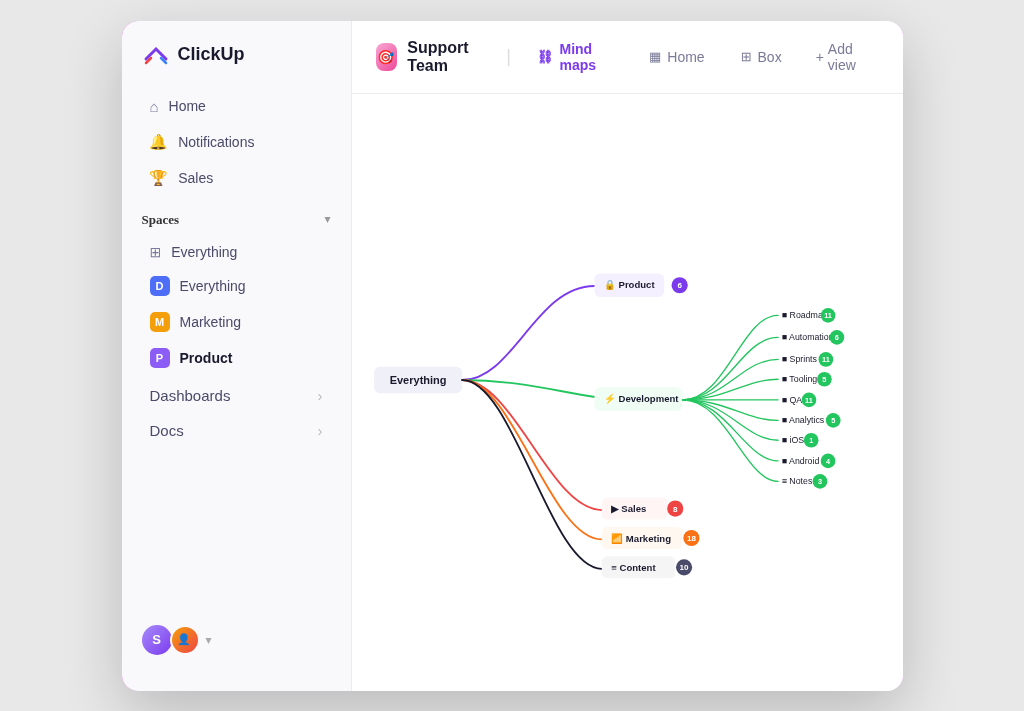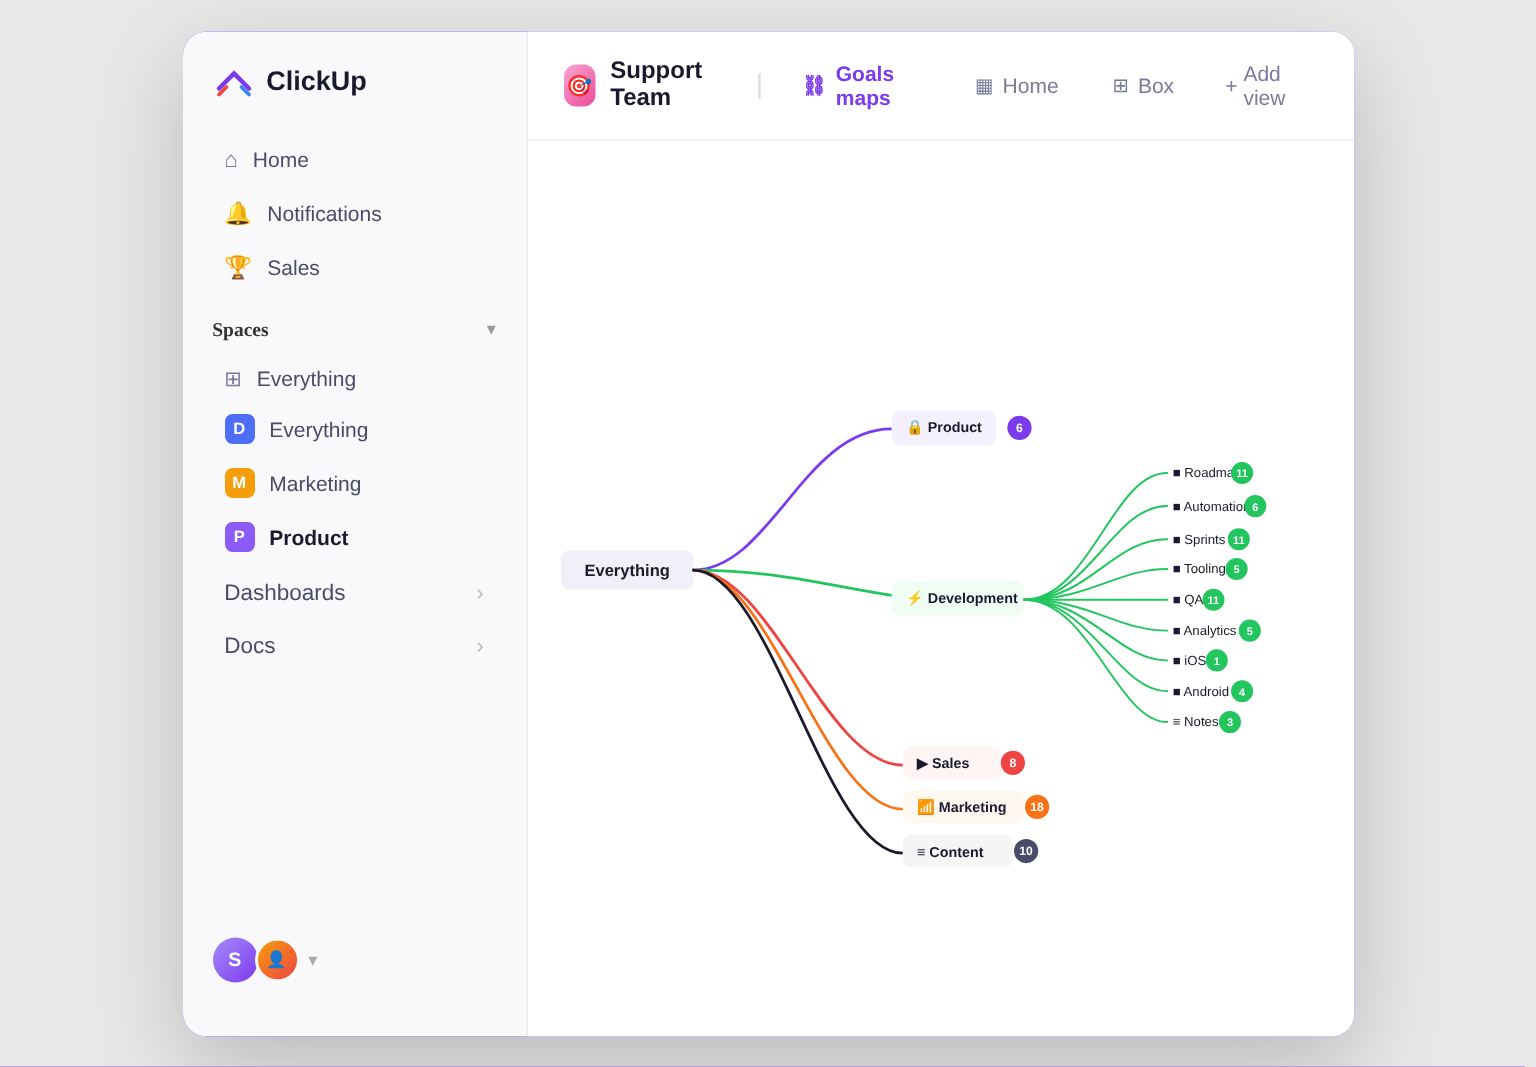--- a/index.html
+++ b/index.html
@@ -7,21 +7,21 @@
       background: #e8e8e8;
       display: flex;
       align-items: center;
       justify-content: center;
       min-height: 100vh;
       font-family: -apple-system, BlinkMacSystemFont, 'Segoe UI', sans-serif;
     }
     .app-window {
       width: 781px;
       height: 670px;
-      background: #8b5cf6;
+      background: #d946ef;
       border-radius: 16px;
       box-shadow: 0 20px 60px rgba(0,0,0,0.2);
       display: flex;
       overflow: hidden;
     }
     
     .sidebar {
       width: 230px;
       min-width: 230px;
       background: #f9f9fb;
@@ -282,21 +282,21 @@
   <div class="main-content">
 
     <div class="top-bar">
       <div class="workspace-name">
         <div class="workspace-icon">🎯</div>
         <span>Support Team</span>
       </div>
       <span class="divider">|</span>
       <div class="tab-item active">
         <span class="tab-icon">⛓</span>
-        <span>Goals maps</span>
+        <span>Mind maps</span>
       </div>
       <div class="tab-item">
         <span class="tab-icon">▦</span>
         <span>Home</span>
       </div>
       <div class="tab-item">
         <span class="tab-icon">⊞</span>
         <span>Box</span>
       </div>
       <div class="add-view">

